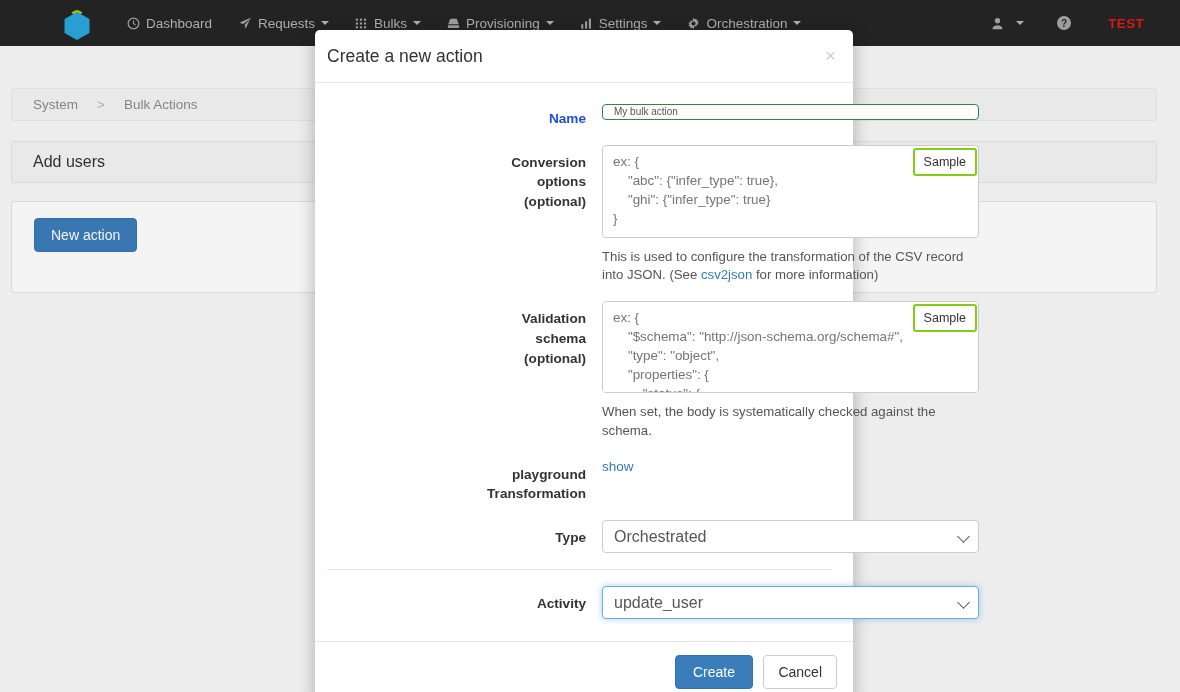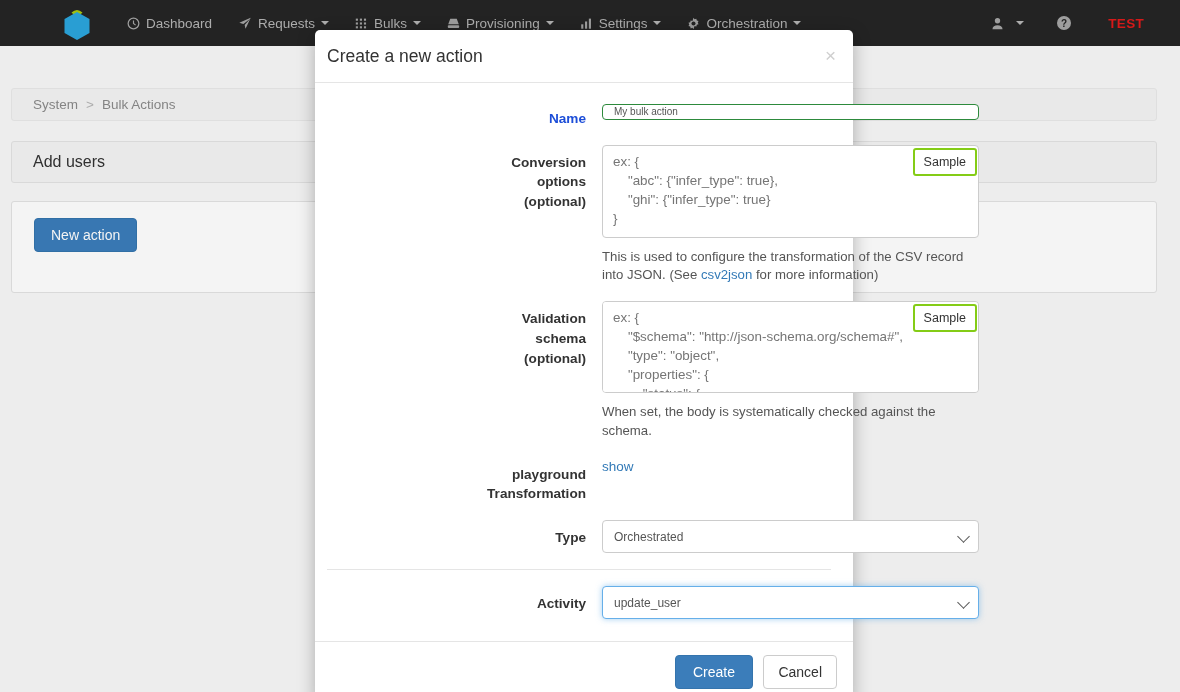--- a/index.html
+++ b/index.html
@@ -55,21 +55,21 @@
     letter-spacing: .3px; padding: 0 14px; cursor: pointer;
   }
 
   
   .page { position: absolute; top: 46px; left: 0; width: 1180px; height: 646px; background: #f8f8f8; }
   .breadcrumb-bar {
     position: absolute; left: 11px; top: 42px;
     width: 1146px; height: 33px;
     background: #f4f4f4; border: 1px solid #eaeaea; border-radius: 3px;
     display: flex; align-items: center; padding-left: 21px;
-    color: #999; font-size: 13.5px;
+    color: #999; font-size: 13.5px; gap: 11px;
   }
   .bc-sep { margin: 0 8px; color: #b5b5b5; }
   .bc-link { color: #8a8a8a; cursor: pointer; }
   .panel-head {
     position: absolute; left: 11px; top: 95px;
     width: 1146px; height: 42px;
     background: #f4f4f4; border: 1px solid #e3e3e3; border-radius: 3px;
     display: flex; align-items: center; padding-left: 21px;
     font-size: 16px; color: #333;
   }
@@ -177,21 +177,21 @@
   }
   .help-text {
     width: 377px; margin-top: 6px;
     font-size: 13.2px; color: #555; line-height: 1.42;
   }
   .help-link { color: #337ab7; text-decoration: none; cursor: pointer; }
 
   .sel {
     width: 377px; height: 33px;
     border: 1px solid #ccc; border-radius: 4px;
-    padding: 5px 26px 5px 11px; font-size: 12px; color: #555;
+    padding: 5px 26px 5px 11px; font-size: 16px; color: #555;
     font-family: "Liberation Sans", sans-serif;
     background: #fff; outline: none;
     -webkit-appearance: none; appearance: none;
   }
   .sel.focused {
     border-color: #66afe9;
     box-shadow: 0 0 6px rgba(102,175,233,.6);
   }
   .sel-wrap { position: relative; width: 377px; display: inline-block; }
   .sel-chevron {

